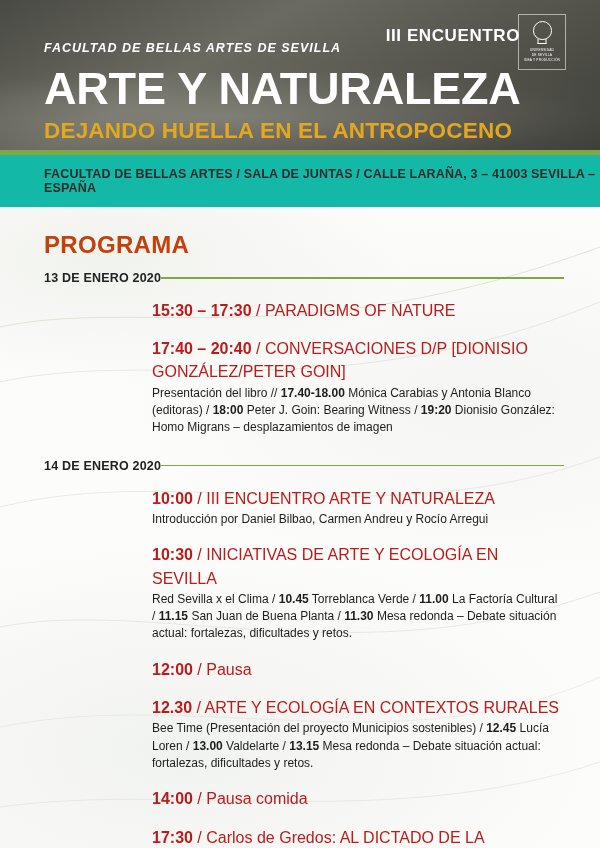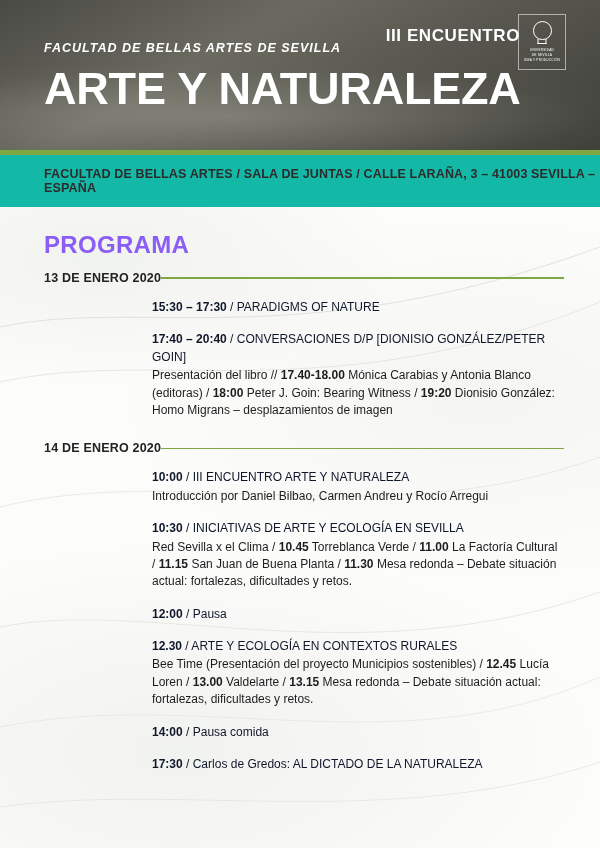--- a/index.html
+++ b/index.html
@@ -163,21 +163,21 @@
     position: absolute;
     inset: 0;
     pointer-events: none;
     opacity: 0.55;
   }
   .content {
     position: relative;
     padding: 20px 36px 0 44px;
   }
   .programa {
-    color: #8b5cf6;
+    color: #c2410c;
     font-size: 24px;
     font-weight: bold;
     letter-spacing: 0.3px;
     text-transform: uppercase;
     margin: 4px 0 12px 0;
   }
   .day-head {
     display: flex;
     align-items: center;
     margin: 10px 0 14px 0;
@@ -195,22 +195,22 @@
     height: 1.5px;
     background: #7fa843;
   }
   .entries {
     padding-left: 108px;
   }
   .entry {
     margin-bottom: 15px;
   }
   .entry-title {
-    font-size: 12px;
-    color: #0f172a;
+    font-size: 16px;
+    color: #b91c1c;
     line-height: 1.45;
   }
   .entry-title b {
     font-weight: bold;
   }
   .entry-desc {
     font-size: 12px;
     color: #1d1d1d;
     line-height: 1.45;
     margin-top: 1px;
@@ -230,20 +230,21 @@
   <div class="header">
     <div class="hdr-haze"></div>
     <div class="hdr-inner">
       <div class="facultad-top">Facultad de Bellas Artes de Sevilla</div>
       <div class="encuentro">III Encuentro</div>
       <div class="logo-badge">
         <div class="bulb"></div>
         <div class="lbl">UNIVERSIDAD<br>DE SEVILLA<br>IDEA Y PRODUCCIÓN</div>
       </div>
       <div class="main-title">Arte y Naturaleza</div>
+      <div class="subtitle">Dejando huella en el Antropoceno</div>
     </div>
   </div>
 
   <div class="venue-bar">
     <div class="venue-text">FACULTAD DE BELLAS ARTES / SALA DE JUNTAS / CALLE LARAÑA, 3 – 41003 SEVILLA – ESPAÑA</div>
   </div>
 
   <div class="body-area">
     <div class="bg-wash"></div>
     <svg class="bg-lines" viewBox="0 0 600 641" preserveAspectRatio="none">

